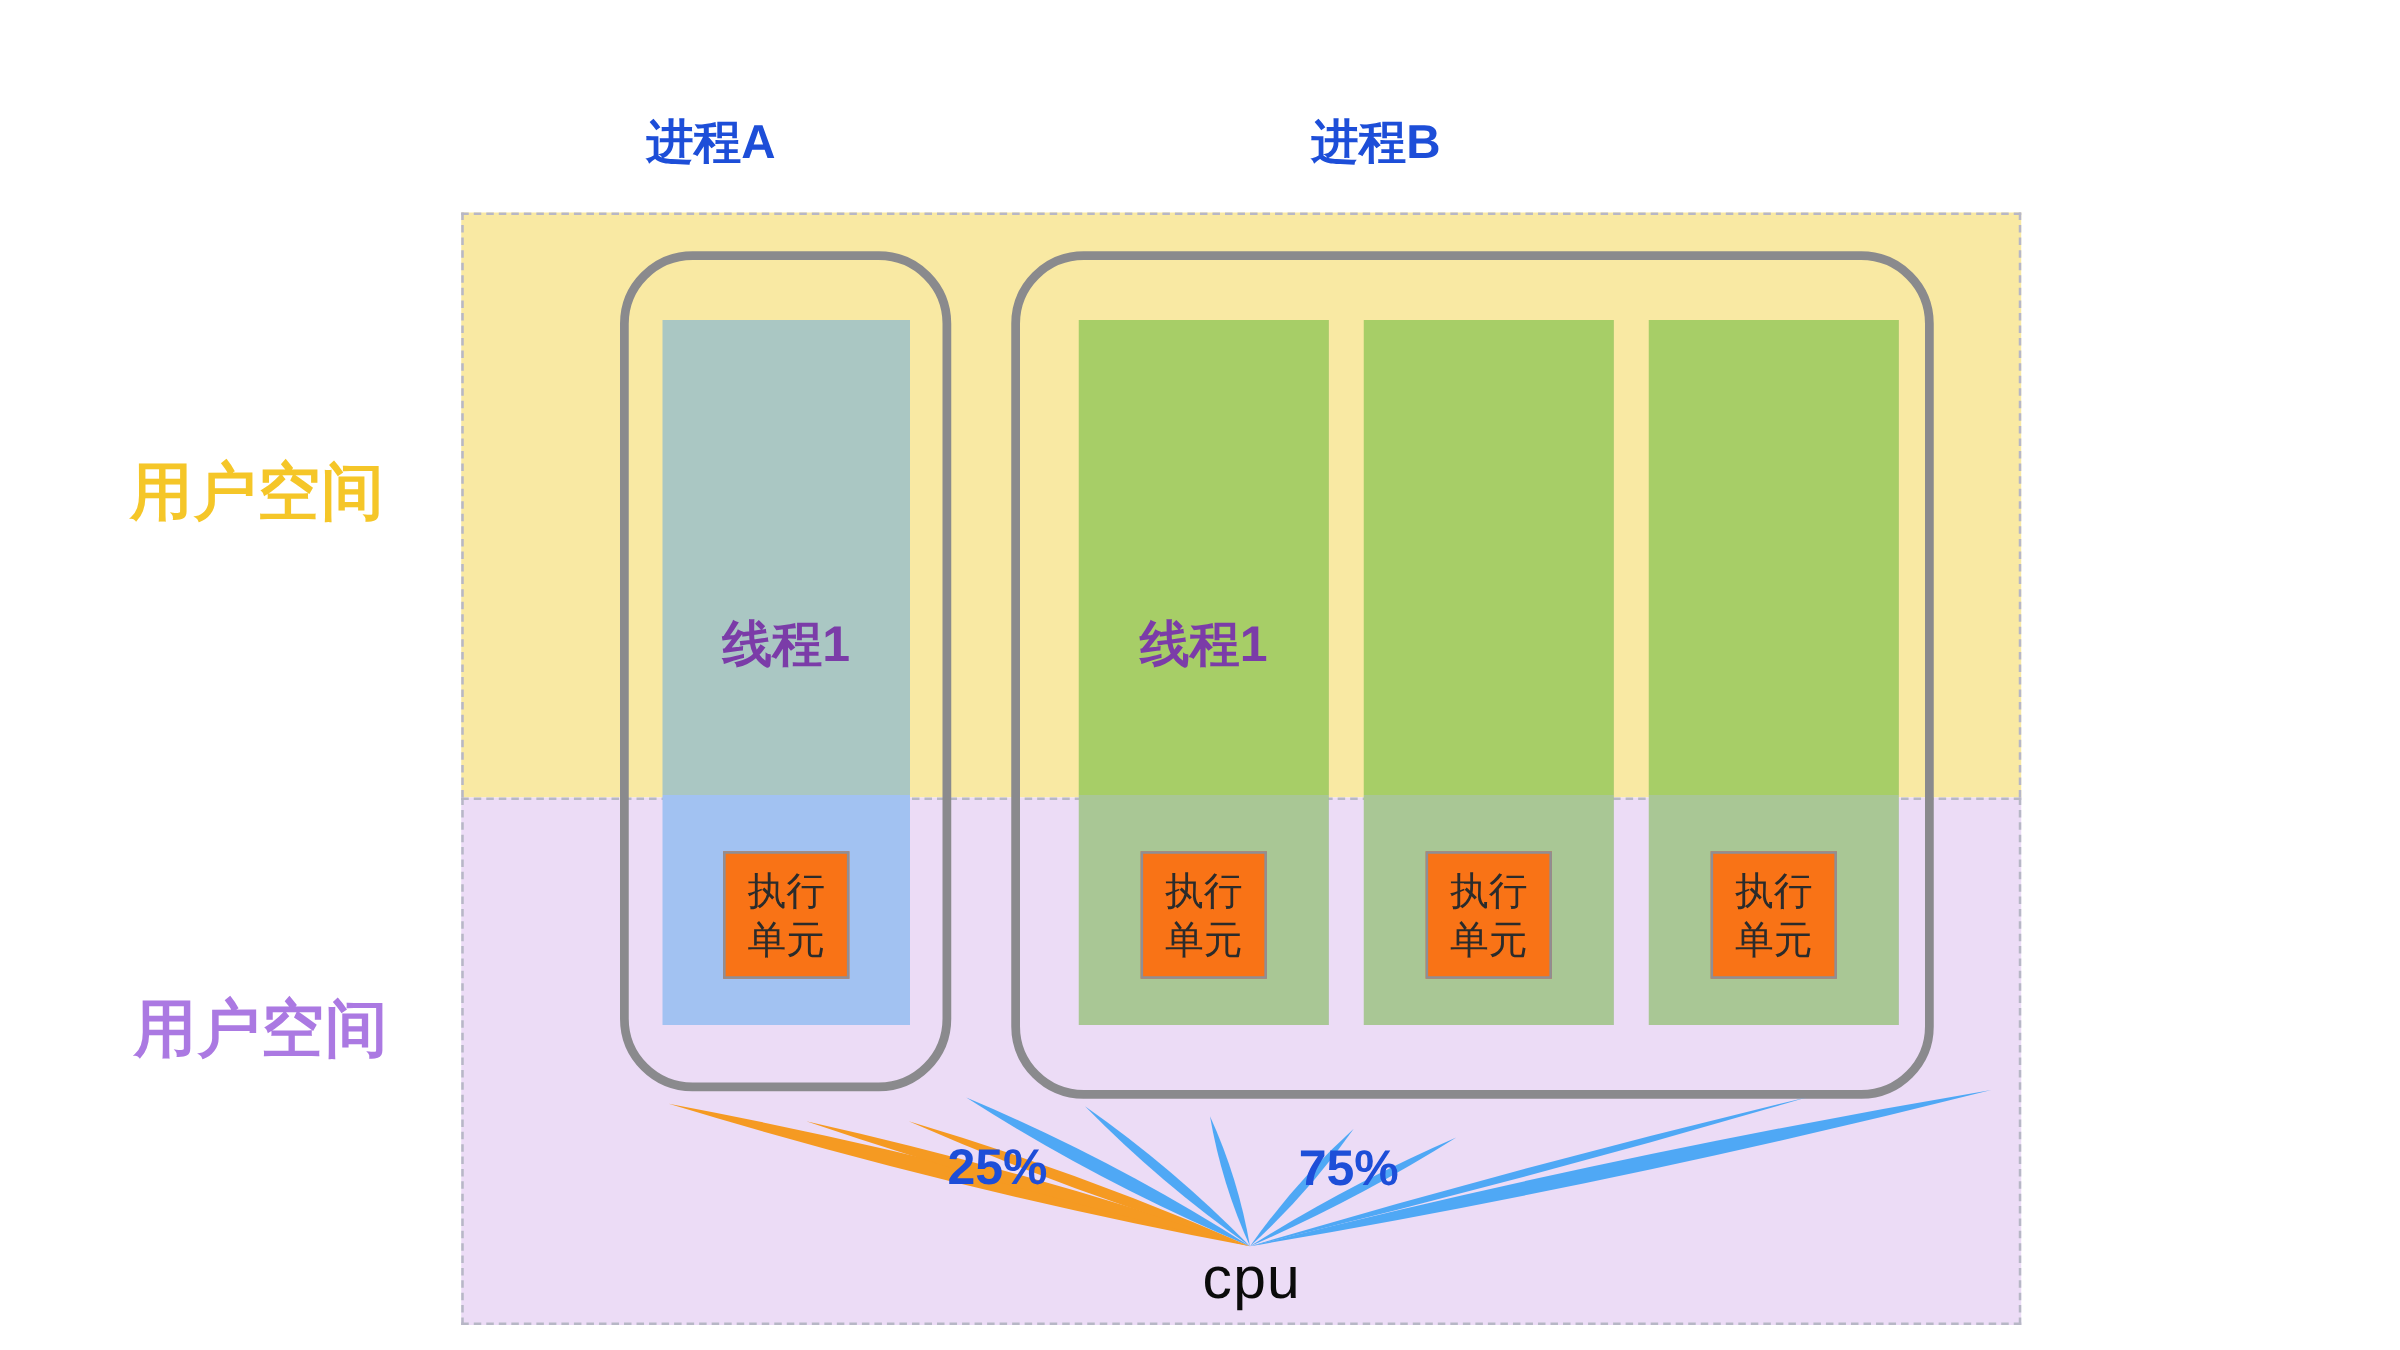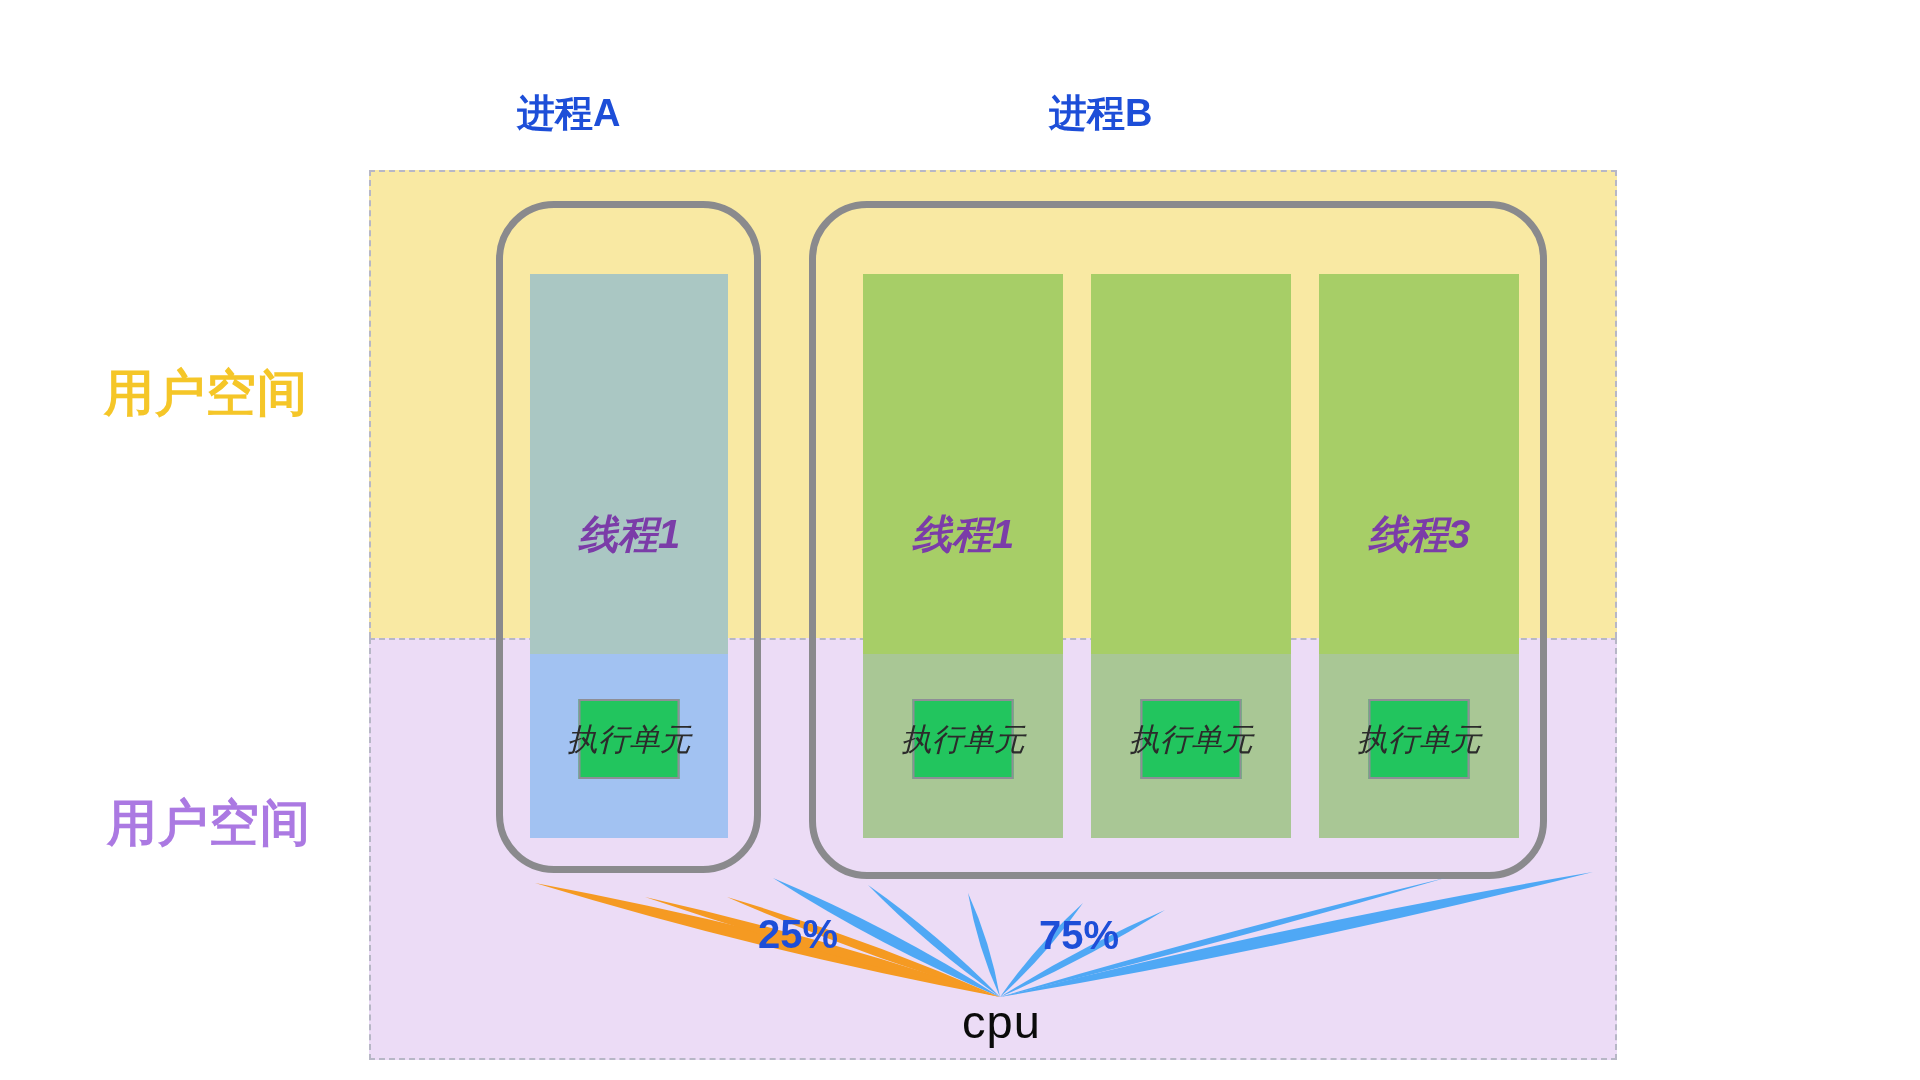--- a/index.html
+++ b/index.html
@@ -15,33 +15,33 @@
     border:2px dashed #b7b7c6;box-sizing:border-box;}
   
   .side-label{font-size:50px;font-weight:bold;letter-spacing:1px;white-space:nowrap;}
   #user-space-label{left:104px;top:360px;}
   #kernel-space-label{left:107px;top:790px;}
   
   .proc-title{font-size:38px;font-weight:bold;color:#1d4ed8;width:220px;text-align:left;}
   #proc-a-title{left:517px;top:88px;}
   #proc-b-title{left:1049px;top:88px;}
   
-  .thread-col{top:274px;height:564px;box-shadow:inset 0 0 0 1px rgba(110,110,125,.30);font-style:italic;}
+  .thread-col{top:256px;height:564px;box-shadow:inset 0 0 0 1px rgba(110,110,125,.30);}
   .seg-top{position:absolute;left:0;top:0;width:100%;height:380px;}
   .seg-bottom{position:absolute;left:0;top:380px;width:100%;height:184px;}
   .thread-label{position:absolute;left:0;top:238px;width:100%;height:44px;
     text-align:center;font-size:40px;font-weight:bold;line-height:44px;}
   #thread-a1{left:530px;width:198px;}
   #thread-b1{left:863px;width:200px;}
   #thread-b2{left:1091px;width:200px;}
   #thread-b3{left:1319px;width:200px;}
   
-  .exec-box{position:absolute;top:425px;width:101px;height:80px;background:#22c55e;
+  .exec-box{position:absolute;top:425px;width:101px;height:102px;background:#f97316;
     border:2px solid #8e8e96;box-sizing:border-box;
-    display:flex;flex-direction:row;align-items:center;justify-content:center;}
+    display:flex;flex-direction:column;align-items:center;justify-content:center;}
   .thread-col .exec-box{left:50%;transform:translateX(-50%);}
   .exec-line{font-size:31px;line-height:39px;color:#2b2b2b;white-space:nowrap;}
   
   .capsule{border:7px solid #8a8a8d;border-radius:58px;box-sizing:border-box;background:transparent;}
   #capsule-a{left:496px;top:201px;width:265px;height:672px;}
   #capsule-b{left:809px;top:201px;width:738px;height:678px;}
   
   #fan{left:0;top:0;width:1920px;height:1080px;pointer-events:none;}
   .pct-label{font-size:40px;font-weight:bold;color:#1d4ed8;white-space:nowrap;}
   #pct-a{left:758px;top:912px;}
@@ -85,21 +85,20 @@
     <div class="seg-top" style="background: rgb(167, 206, 103);"></div>
     <div class="seg-bottom" style="background: rgb(169, 199, 149);"></div>
     <div class="exec-box">
       <span class="exec-line">执行</span>
       <span class="exec-line">单元</span>
     </div>
   </div>
   <div class="abs thread-col" id="thread-b3">
     <div class="seg-top" style="background: rgb(167, 206, 103);"></div>
     <div class="seg-bottom" style="background: rgb(169, 199, 149);"></div>
-    <div class="thread-label" style="color: rgb(123, 60, 168);">线程3</div>
     <div class="exec-box">
       <span class="exec-line">执行</span>
       <span class="exec-line">单元</span>
     </div>
   </div>
 
   <div class="abs capsule" id="capsule-a"></div>
   <div class="abs capsule" id="capsule-b"></div>
 
   <svg class="abs" id="fan" viewBox="0 0 1920 1080" xmlns="http://www.w3.org/2000/svg">

